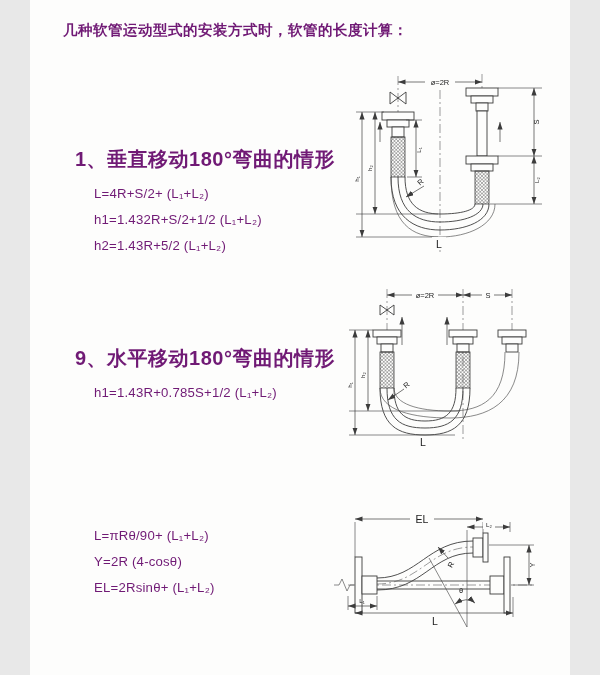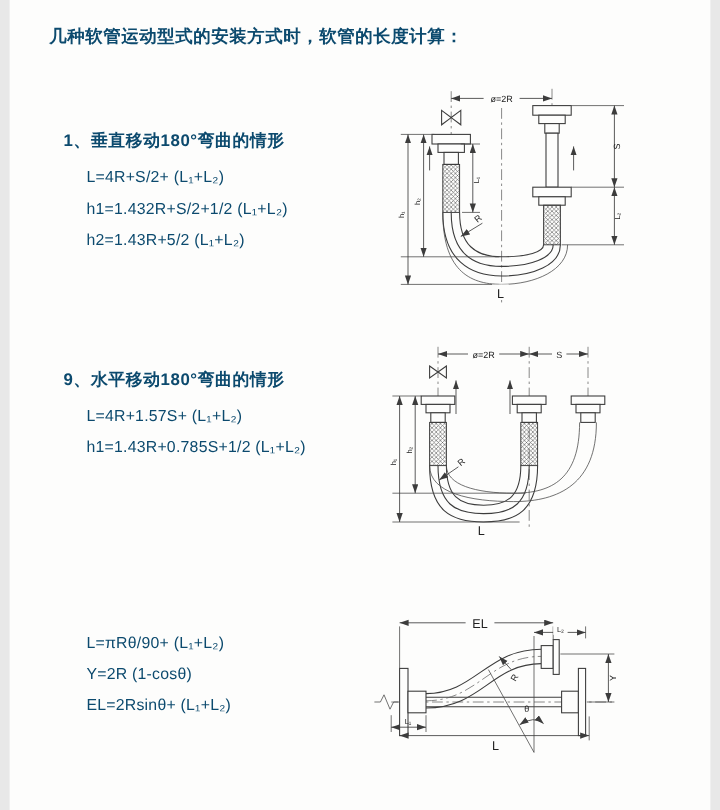--- a/index.html
+++ b/index.html
@@ -1,26 +1,26 @@
 <!DOCTYPE html>
 <html><head>
 <meta charset="utf-8">
 <style>
   html,body{margin:0;padding:0;background:#e8e8e8;}
   .page{
-    position:relative;width:584px;height:675px;background:#fdfdfc;
-    font-family:"Liberation Sans","DejaVu Sans",sans-serif;color:#0c4a6e;
+    position:relative;width:540px;height:675px;background:#fdfdfc;
+    font-family:"Liberation Sans","DejaVu Sans",sans-serif;color:#701a75;
     overflow:hidden;margin:0 auto;
   }
   .title{
     position:absolute;left:33px;top:21px;font-size:14.5px;font-weight:bold;
     letter-spacing:0.5px;white-space:nowrap;
   }
   .sec{position:absolute;left:45px;}
-  .sec .h{font-size:14px;font-weight:bold;letter-spacing:0.5px;margin-bottom:8px;white-space:nowrap;}
+  .sec .h{font-size:20px;font-weight:bold;letter-spacing:0.5px;margin-bottom:8px;white-space:nowrap;margin-top:37px;}
   .sec .f{font-size:13.2px;margin-left:19px;line-height:26px;white-space:nowrap;letter-spacing:0.2px;}
   .sec1{top:109px;}
   .sec2{top:308px;}
   .sec3{top:523px;}
   svg{position:absolute;overflow:visible;}
   .d1{left:312px;top:64px;}
   .d2{left:310px;top:283px;}
   .d3{left:298px;top:500px;}
   .ln{stroke:#3c3c3c;stroke-width:0.9;fill:none;}
   .thin{stroke:#4a4a4a;stroke-width:0.65;fill:none;}
@@ -41,27 +41,26 @@
 
   <div class="sec sec1">
     <div class="h">1、垂直移动180°弯曲的情形</div>
     <div class="f">L=4R+S/2+ (L₁+L₂)</div>
     <div class="f">h1=1.432R+S/2+1/2 (L₁+L₂)</div>
     <div class="f">h2=1.43R+5/2 (L₁+L₂)</div>
   </div>
 
   <div class="sec sec2">
     <div class="h">9、水平移动180°弯曲的情形</div>
-    <div class="f">L=4R+1.57S+ (L₁+L₂)</div>
     <div class="f">h1=1.43R+0.785S+1/2 (L₁+L₂)</div>
   </div>
 
   <div class="sec sec3">
     <div class="f">L=πRθ/90+ (L₁+L₂)</div>
-    <div class="f">Y=2R (1-cosθ)</div>
+    <div class="f">Y=2R (4-cosθ)</div>
     <div class="f">EL=2Rsinθ+ (L₁+L₂)</div>
   </div>
 
   <svg class="d1" width="280" height="195" viewBox="0 0 280 195">
     <defs>
       <pattern id="hb1" width="3.5" height="3.5" patternUnits="userSpaceOnUse">
         <path d="M0,3.5 L3.5,0 M0,0 L3.5,3.5" stroke="#5d5d5d" stroke-width="0.5"></path>
       </pattern>
       <marker id="ar1" orient="auto-start-reverse" markerUnits="userSpaceOnUse" markerWidth="9" markerHeight="7" refX="7.5" refY="2.6">
         <path d="M0,0 L7.5,2.6 L0,5.2 Z" fill="#3c3c3c"></path>

